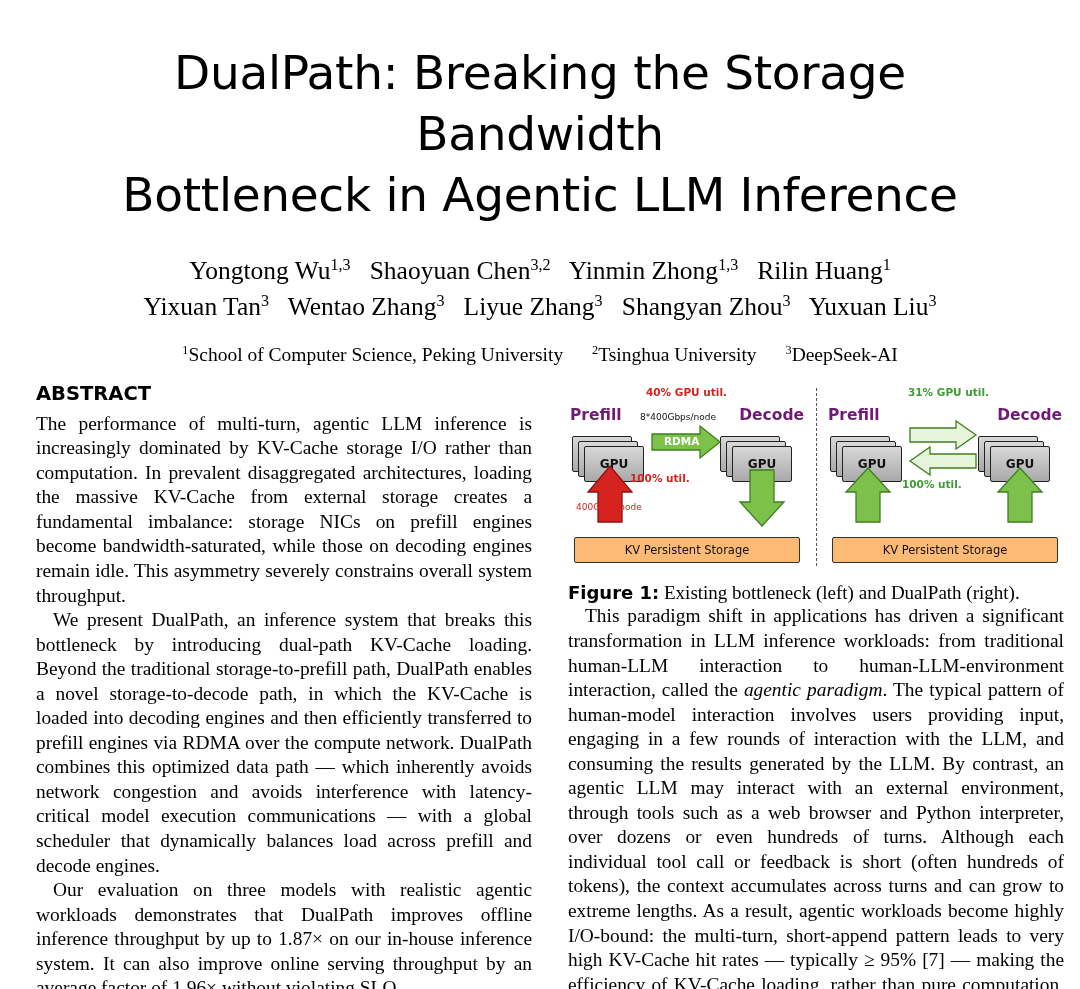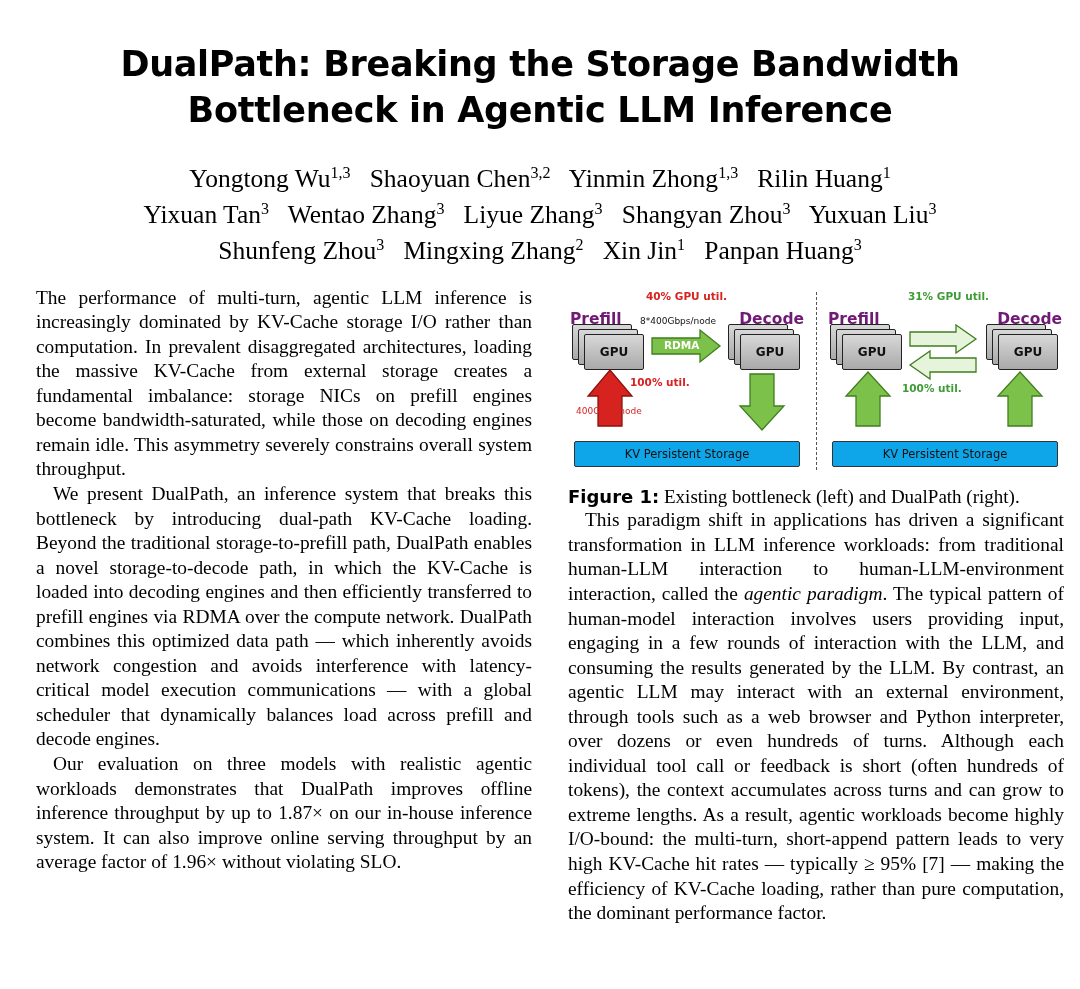--- a/index.html
+++ b/index.html
@@ -17,22 +17,22 @@
   .page {
     position: relative;
     width: 1080px;
     height: 989px;
     padding: 0;
     box-sizing: border-box;
   }
   .title {
     text-align: center;
     font-family: "DejaVu Sans", sans-serif;
-    font-weight: bold;
-    font-size: 35px;
+    font-weight: normal;
+    font-size: 47px;
     line-height: 1.30;
     letter-spacing: -0.3px;
     margin: 42px 70px 0 70px;
   }
   .authors {
     margin: 28px 40px 0 40px;
     text-align: center;
     font-size: 25.5px;
     line-height: 1.42;
   }
@@ -133,23 +133,24 @@
   }
   .util-small {
     position: absolute;
     font-family: "DejaVu Sans", sans-serif;
     font-size: 9px;
     color: #111;
     white-space: nowrap;
   }
   .gpu-stack {
     position: absolute;
-    top: 36px;
+    top: 52px;
     width: 74px;
     height: 46px;
+    padding-left: 8px;
   }
   .gpu-stack.l { left: 4px; }
   .gpu-stack.r { right: 4px; }
   .gpu-box {
     position: absolute;
     border: 1.4px solid #222;
     background: linear-gradient(#d8d8d8,#a9a9a9);
     border-radius: 2px;
   }
   .gpu-box.b1 { left: 0; top: 0; width: 58px; height: 34px; }
@@ -163,21 +164,21 @@
     font-weight: bold;
     font-size: 12px;
     color: #111;
   }
   .storage-bar {
     position: absolute;
     left: 6px;
     right: 6px;
     bottom: 6px;
     height: 24px;
-    background: #0ea5e9;
+    background: #fdba74;
     border: 1.4px solid #333;
     border-radius: 2px;
     display: flex;
     align-items: center;
     justify-content: center;
     font-family: "DejaVu Sans", sans-serif;
     font-size: 11.5px;
     color: #111;
   }
   .rdma-chip {
@@ -208,27 +209,32 @@
 <div class="page">
 
   <div class="title">
     <div>DualPath: Breaking the Storage Bandwidth</div>
     <div>Bottleneck in Agentic LLM Inference</div>
   </div>
 
   <div class="authors">
     <div class="line">Yongtong Wu<sup>1,3</sup>&nbsp;&nbsp; Shaoyuan Chen<sup>3,2</sup>&nbsp;&nbsp; Yinmin Zhong<sup>1,3</sup>&nbsp;&nbsp; Rilin Huang<sup>1</sup></div>
     <div class="line">Yixuan Tan<sup>3</sup>&nbsp;&nbsp; Wentao Zhang<sup>3</sup>&nbsp;&nbsp; Liyue Zhang<sup>3</sup>&nbsp;&nbsp; Shangyan Zhou<sup>3</sup>&nbsp;&nbsp; Yuxuan Liu<sup>3</sup></div>
-    <div class="line">Shunfeng Zhou<sup>3</sup>&nbsp;&nbsp; Mingxing Zhang<sup>2</sup>&nbsp;&nbsp; Xin Jin<sup>1</sup>&nbsp;&nbsp; Panpan Huang<sup>3</sup></div>
   </div>
 
+  <div class="affils">
+    <span class="aff"><sup>1</sup>School of Computer Science, Peking University</span>
+    <span class="aff"><sup>2</sup>Tsinghua University</span>
+    <span class="aff"><sup>3</sup>DeepSeek-AI</span>
+  </div>
 
   <div class="columns">
 
     <div class="col">
+      <div class="sec-head">ABSTRACT</div>
       <p class="body">The performance of multi-turn, agentic LLM inference is increasingly dominated by KV-Cache storage I/O rather than computation. In prevalent disaggregated architectures, loading the massive KV-Cache from external storage creates a fundamental imbalance: storage NICs on prefill engines become bandwidth-saturated, while those on decoding engines remain idle. This asymmetry severely constrains overall system throughput.</p>
       <p class="body">We present DualPath, an inference system that breaks this bottleneck by introducing dual-path KV-Cache loading. Beyond the traditional storage-to-prefill path, DualPath enables a novel storage-to-decode path, in which the KV-Cache is loaded into decoding engines and then efficiently transferred to prefill engines via RDMA over the compute network. DualPath combines this optimized data path — which inherently avoids network congestion and avoids interference with latency-critical model execution communications — with a global scheduler that dynamically balances load across prefill and decode engines.</p>
       <p class="body">Our evaluation on three models with realistic agentic workloads demonstrates that DualPath improves offline inference throughput by up to 1.87× on our in-house inference system. It can also improve online serving throughput by an average factor of 1.96× without violating SLO.</p>
     </div>
 
     <div class="col">
 
       <div class="figure">
         <div class="fig-canvas">
 

